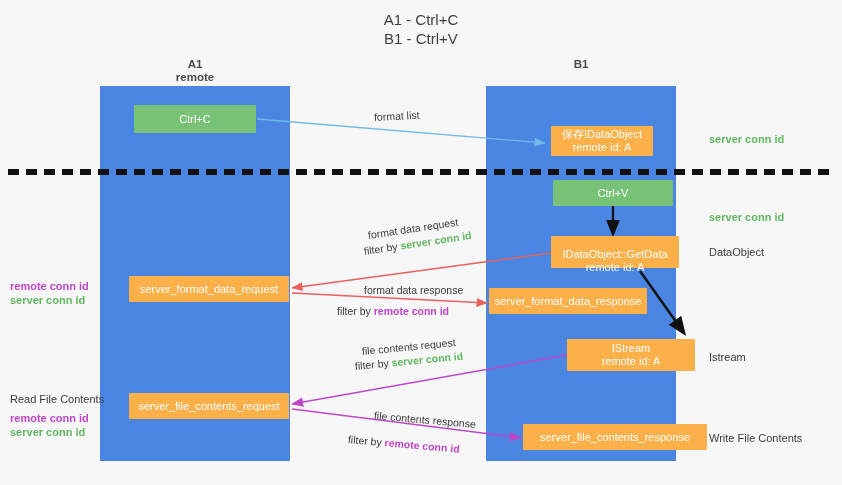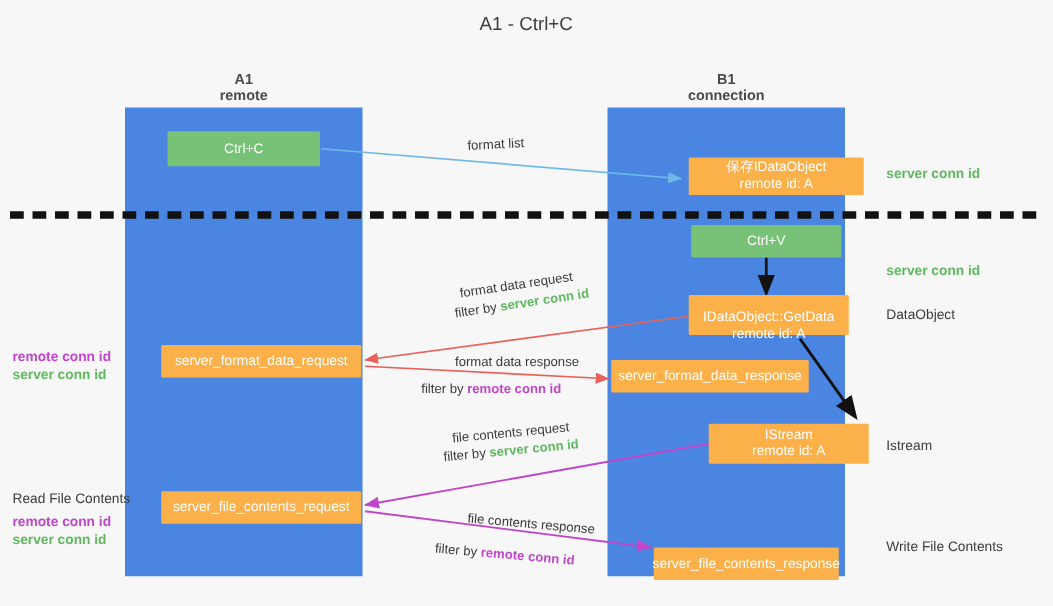--- a/index.html
+++ b/index.html
@@ -102,29 +102,29 @@
   .side-label.stack .s { color: #5fb85f; display: block; }
   .side-label.plain { color: #3b3b3b; font-weight: normal; }
 </style>
 </head>
 <body>
 
 <div id="stage">
 
   <div class="title">
     <div>A1 - Ctrl+C</div>
+    <div>B1 - Ctrl+V</div>
   </div>
 
   <div class="col-head" style="left:115px; top:58px;">
     <span class="big">A1</span>
     <span class="sub">remote</span>
   </div>
   <div class="col-head" style="left:501px; top:58px;">
     <span class="big">B1</span>
-    <span class="sub">connection</span>
   </div>
 
   <div class="lane" id="lane-a1"></div>
   <div class="lane" id="lane-b1"></div>
 
   <svg class="layer" viewBox="0 0 842 485">
     <defs>
       <marker id="ah-sky" markerWidth="9" markerHeight="9" refX="7.5" refY="3.2" orient="auto">
         <path d="M0,0 L8,3.2 L0,6.4 z" fill="#6fb9e8"></path>
       </marker>
@@ -153,21 +153,21 @@
 
     <line x1="567" y1="355" x2="292" y2="404" stroke="#c046c9" stroke-width="1.5" marker-end="url(#ah-purple)"></line>
 
     <line x1="292" y1="409" x2="521" y2="438" stroke="#c046c9" stroke-width="1.5" marker-end="url(#ah-purple)"></line>
   </svg>
 
   <div class="box green" style="left:134px; top:105px; width:122px; height:28px;">
     <span>Ctrl+C</span>
   </div>
 
-  <div class="box orange" style="left:551px; top:126px; width:140px; height:30px;">
+  <div class="box orange" style="left:551px; top:126px; width:102px; height:30px;">
     <span>保存IDataObject</span>
     <span class="l2">remote id: A</span>
   </div>
 
   <div class="box green" style="left:553px; top:180px; width:120px; height:26px;">
     <span>Ctrl+V</span>
   </div>
 
   <div class="box orange" style="left:551px; top:236px; width:128px; height:32px;justify-content:space-between;">
     <span>IDataObject::GetData</span>
@@ -184,21 +184,21 @@
   </div>
 
   <div class="box orange" style="left:129px; top:276px; width:160px; height:26px;">
     <span>server_format_data_request</span>
   </div>
 
   <div class="box orange" style="left:129px; top:393px; width:160px; height:26px;text-align:center;">
     <span>server_file_contents_request</span>
   </div>
 
-  <div class="box orange" style="left:523px; top:424px; width:148px; height:26px;margin-top:14px;">
+  <div class="box orange" style="left:523px; top:424px; width:184px; height:26px;">
     <span>server_file_contents_response</span>
   </div>
 
   <div class="note rot-sky" style="left:374px; top:111px;">format list</div>
 
   <div class="note rot-up" style="left:368px; top:229px;">format data request</div>
 
   <div class="note rot-up" style="left:364px; top:245px;">
     <span>filter by </span><span class="kw-server">server conn id</span>
   </div>

